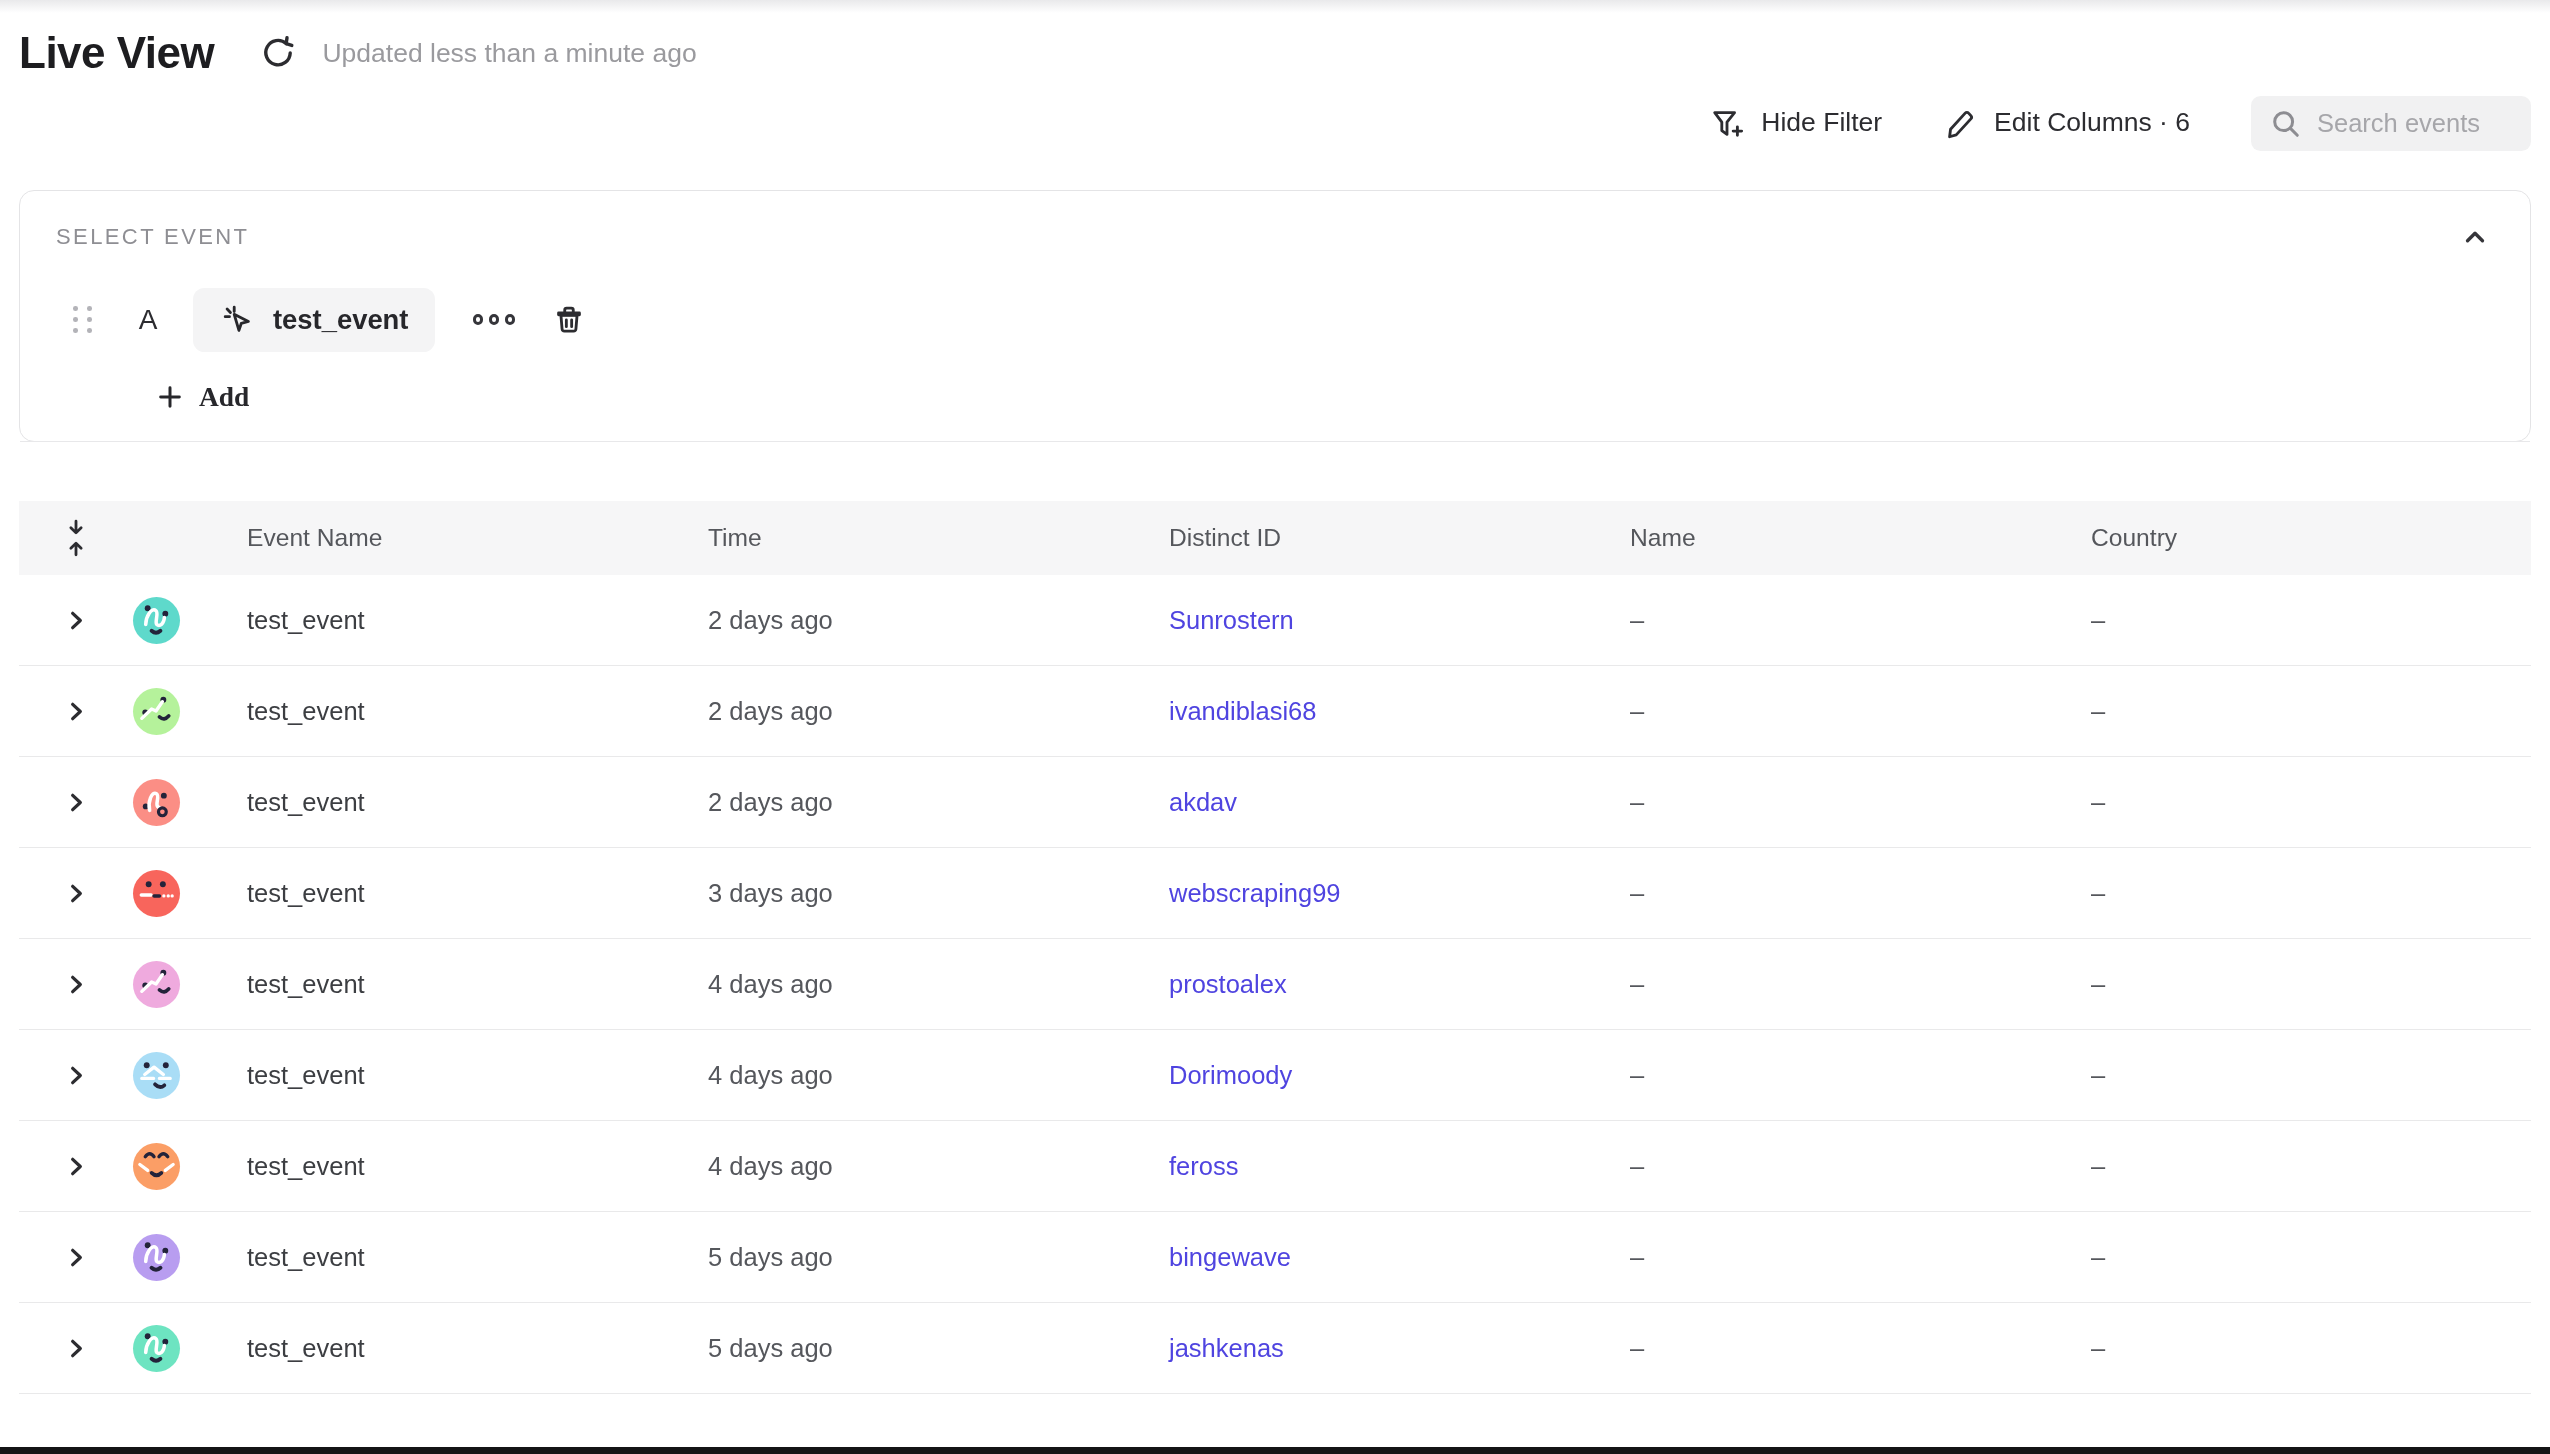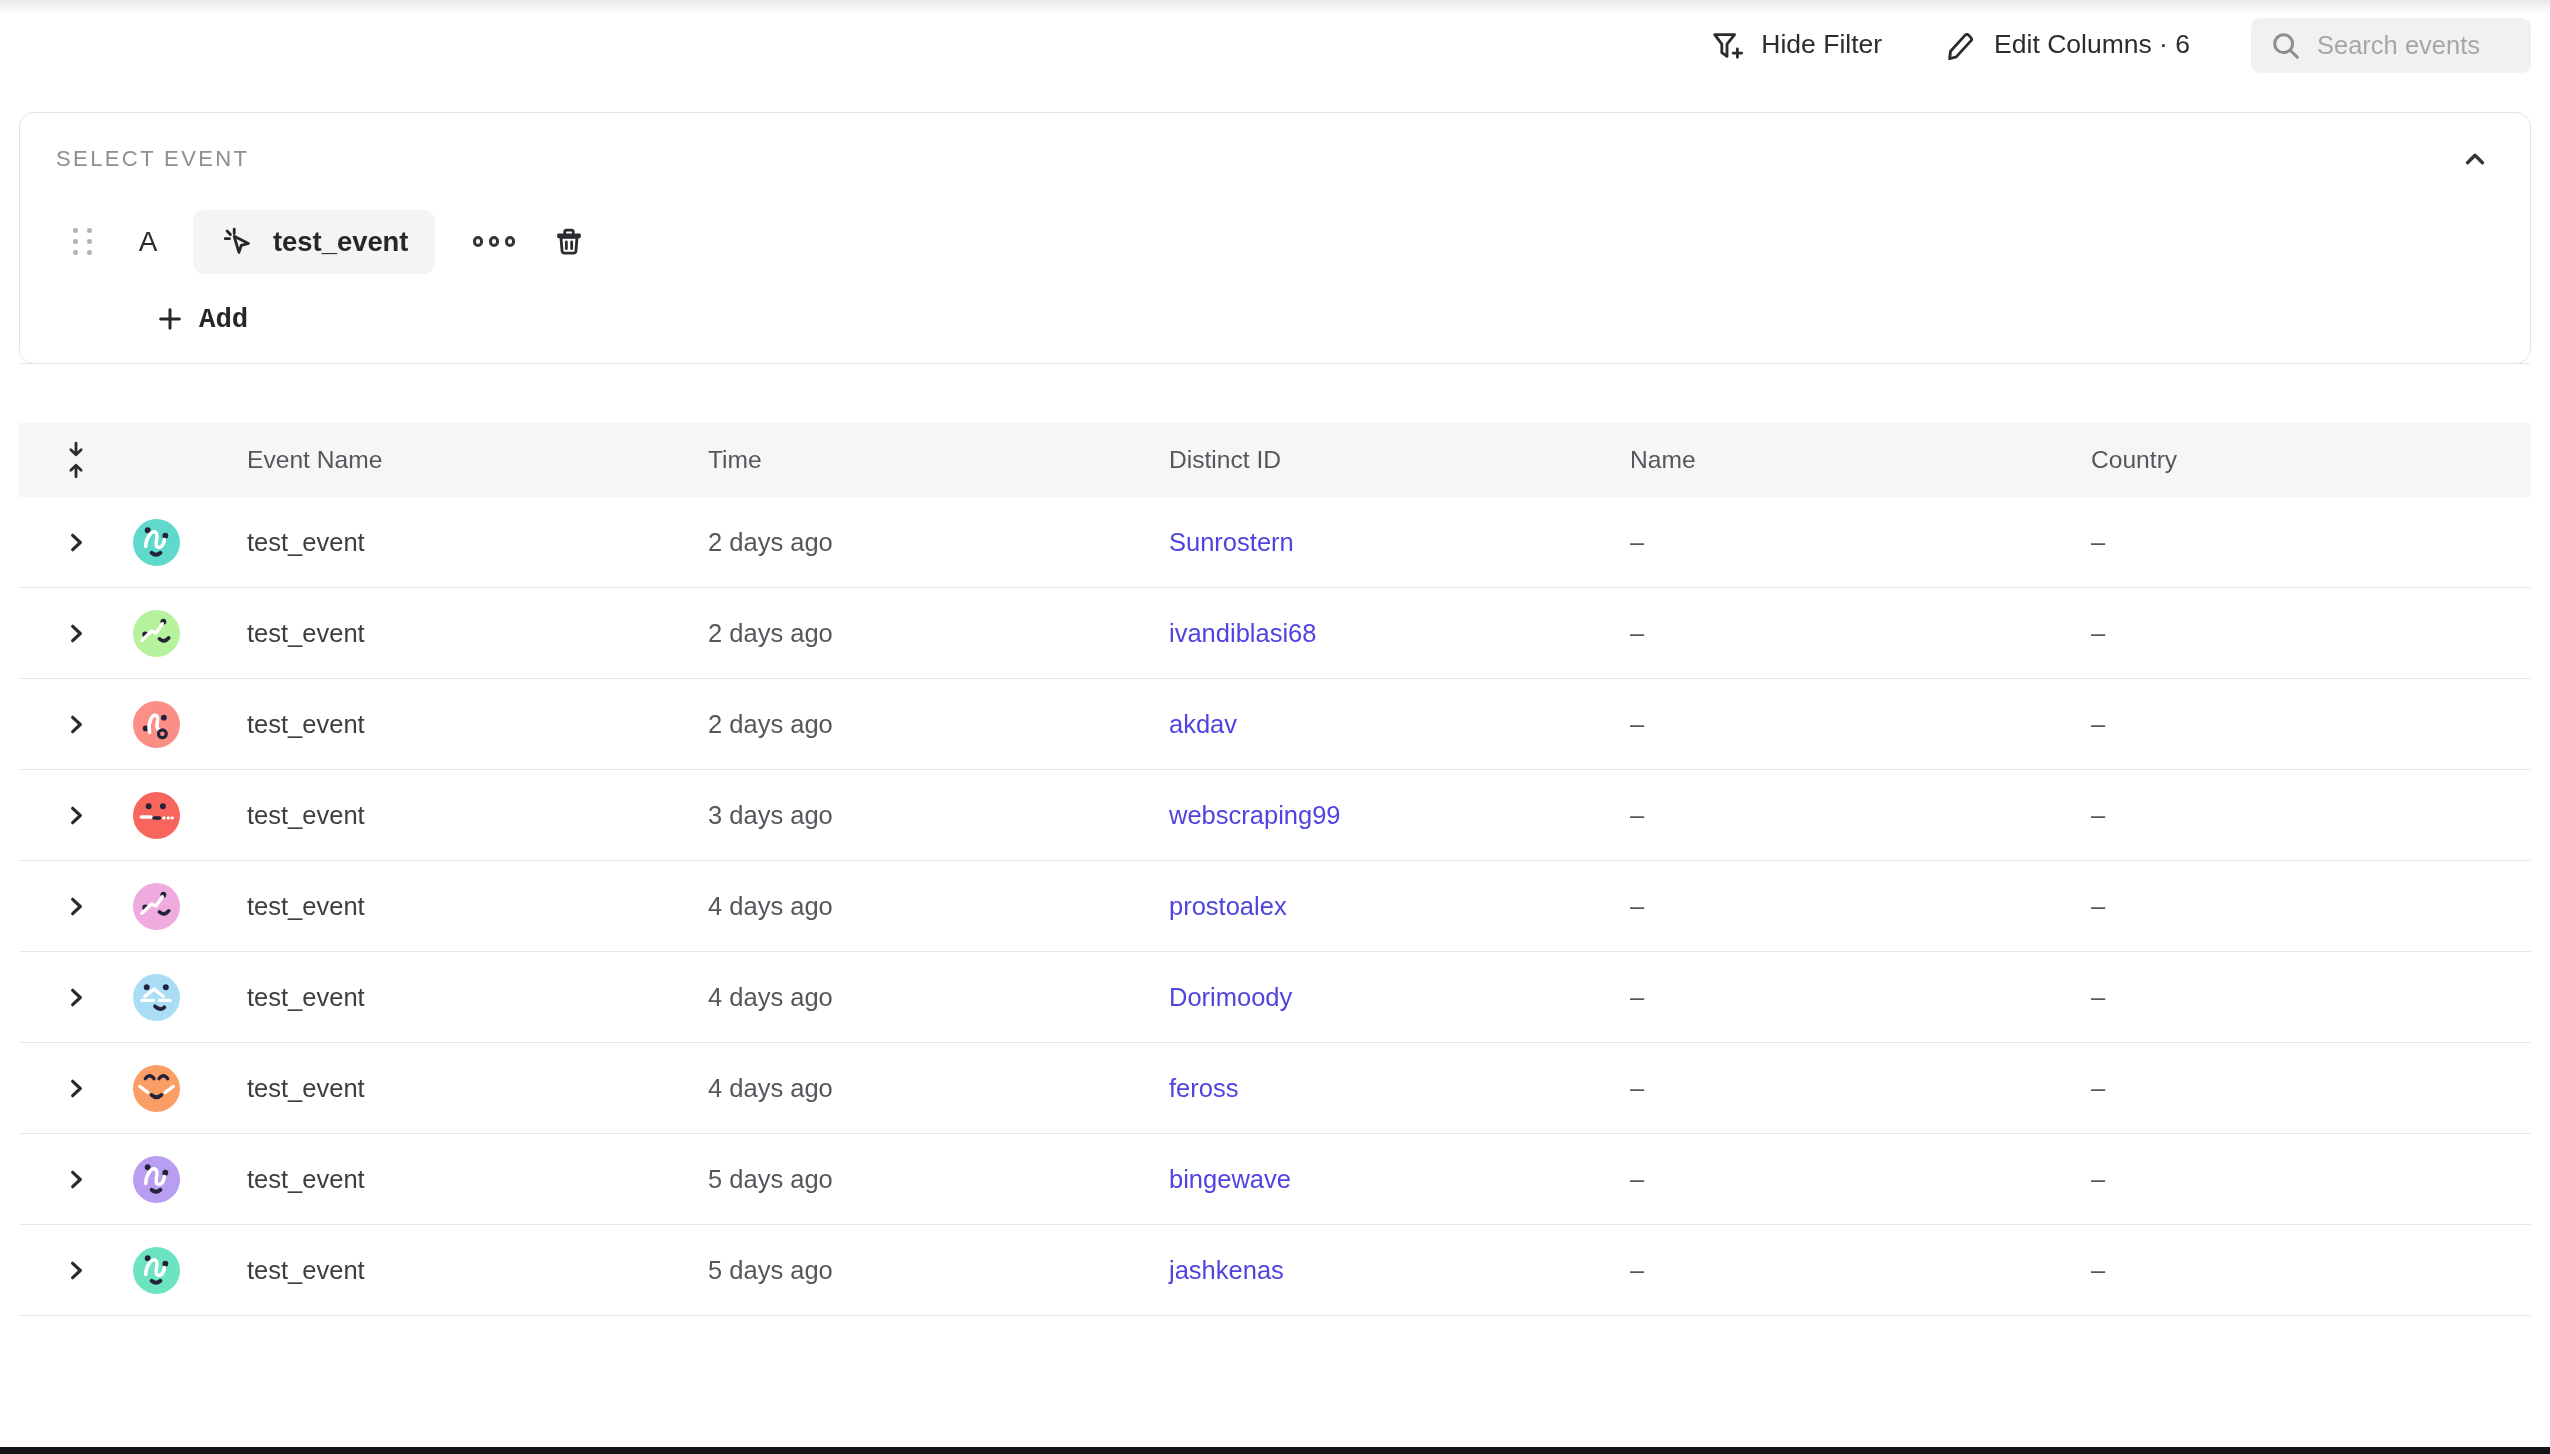--- a/index.html
+++ b/index.html
@@ -43,21 +43,21 @@
   .event-chip { display:flex; align-items:center; gap:17px; margin-left:36px;
     background:#f4f4f5; border:none; border-radius:11.4px; padding:14px 26.5px; cursor:pointer;
     font-family:inherit; font-size:27.4px; font-weight:600; color:#27272b; }
   .more-btn { display:flex; align-items:center; gap:5.7px; background:transparent; border:none;
     margin-left:30px; cursor:pointer; padding:7.6px; }
   .more-btn i { width:10.4px; height:10.4px; border:3.3px solid #35353a; border-radius:50%; }
   .trash-btn { background:transparent; border:none; margin-left:28px; cursor:pointer;
     display:flex; align-items:center; }
   .add-row { margin-top:30px; }
   .add-btn { display:flex; align-items:center; gap:15px; background:transparent; border:none;
-    margin-left:100px; cursor:pointer; font-family:Liberation Mono, monospace; font-size:27.4px; font-weight:600; color:#27272b; }
+    margin-left:100px; cursor:pointer; font-family:Liberation Serif, serif; font-size:27.4px; font-weight:600; color:#27272b; }
   .card-divider { height:0.9px; background:#e8e8ea; }
   .filters-section { padding:24.6px 36px; }
 
   
   .events-table { margin-top:59px; }
   .tgrid { display:grid; grid-template-columns:114px 95px 461px 461px 461px 461px 462px; align-items:center; }
   .thead { background:#f6f6f7; height:74px; }
   .th { font-size:24.6px; color:#55575c; padding-left:19px; }
   .collapse-cell { display:flex; justify-content:center; }
   .trow { height:91px; border-bottom:0.9px solid #e9e9ea; background:#fff; }
@@ -70,20 +70,32 @@
   .bottom-bar { position:absolute; left:0; bottom:0; width:100%; height:7.6px; background:#141416; }
   svg { display:block; }
 </style>
 </head>
 <body>
 
 <div class="top-fade"></div>
 
 <div class="page">
 
+  <div class="page-header">
+    <h1 class="page-title">Live View</h1>
+    <button class="refresh-btn">
+      <span>
+        <svg width="36" height="36" viewBox="0 0 36 36" fill="none" stroke="#2c2c30" stroke-width="3.4" stroke-linecap="round">
+          <path d="M26.2 8.6 A12.2 12.2 0 1 0 30.2 18"></path>
+          <path d="M26.2 8.6 L27 2.8 M26.2 8.6 L31.8 10.4"></path>
+        </svg>
+      </span>
+    </button>
+    <span class="updated-text">Updated less than a minute ago</span>
+  </div>
 
   <div class="toolbar">
     <button class="tool-btn">
       <span>
         <svg width="34" height="34" viewBox="0 0 36 36" fill="none" stroke="#2c2c30" stroke-width="3" stroke-linejoin="round" stroke-linecap="round">
           <path d="M5 6 h21 l-8 10 v13 l-5.5 -4 v-9 z"></path>
           <path d="M29 21 v9 M24.5 25.5 h9"></path>
         </svg>
       </span>
       <span>Hide Filter</span>

